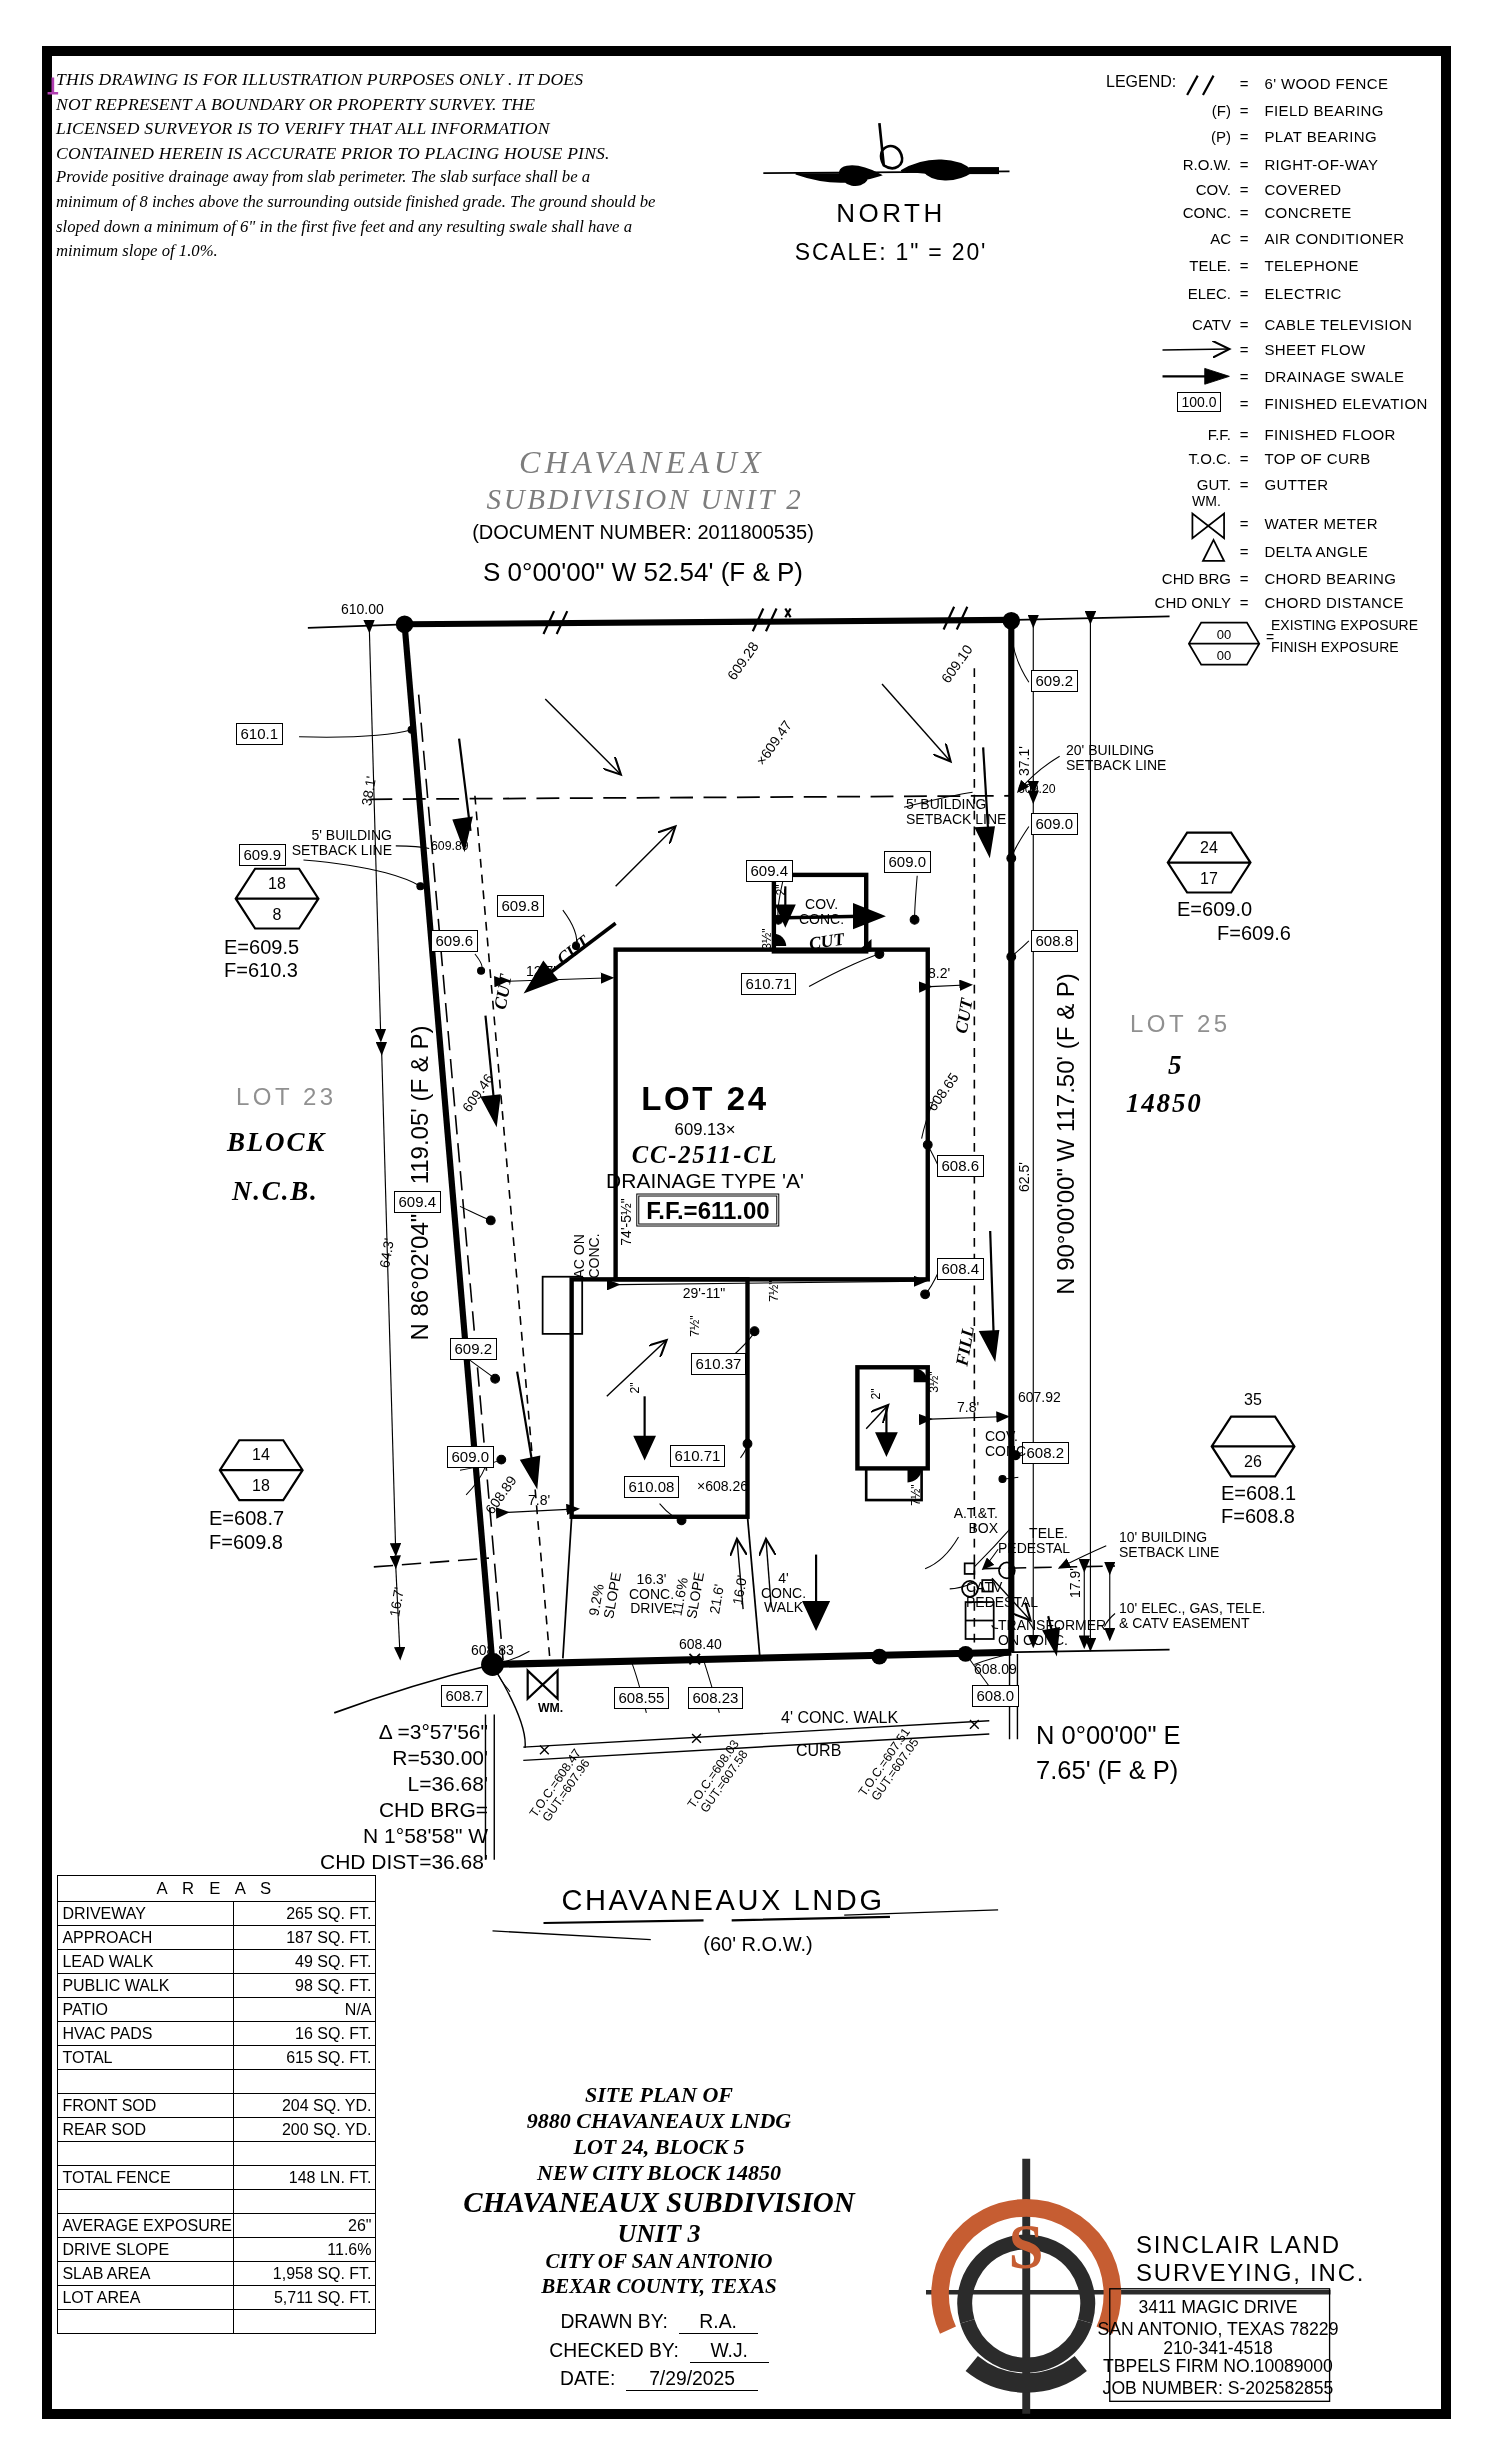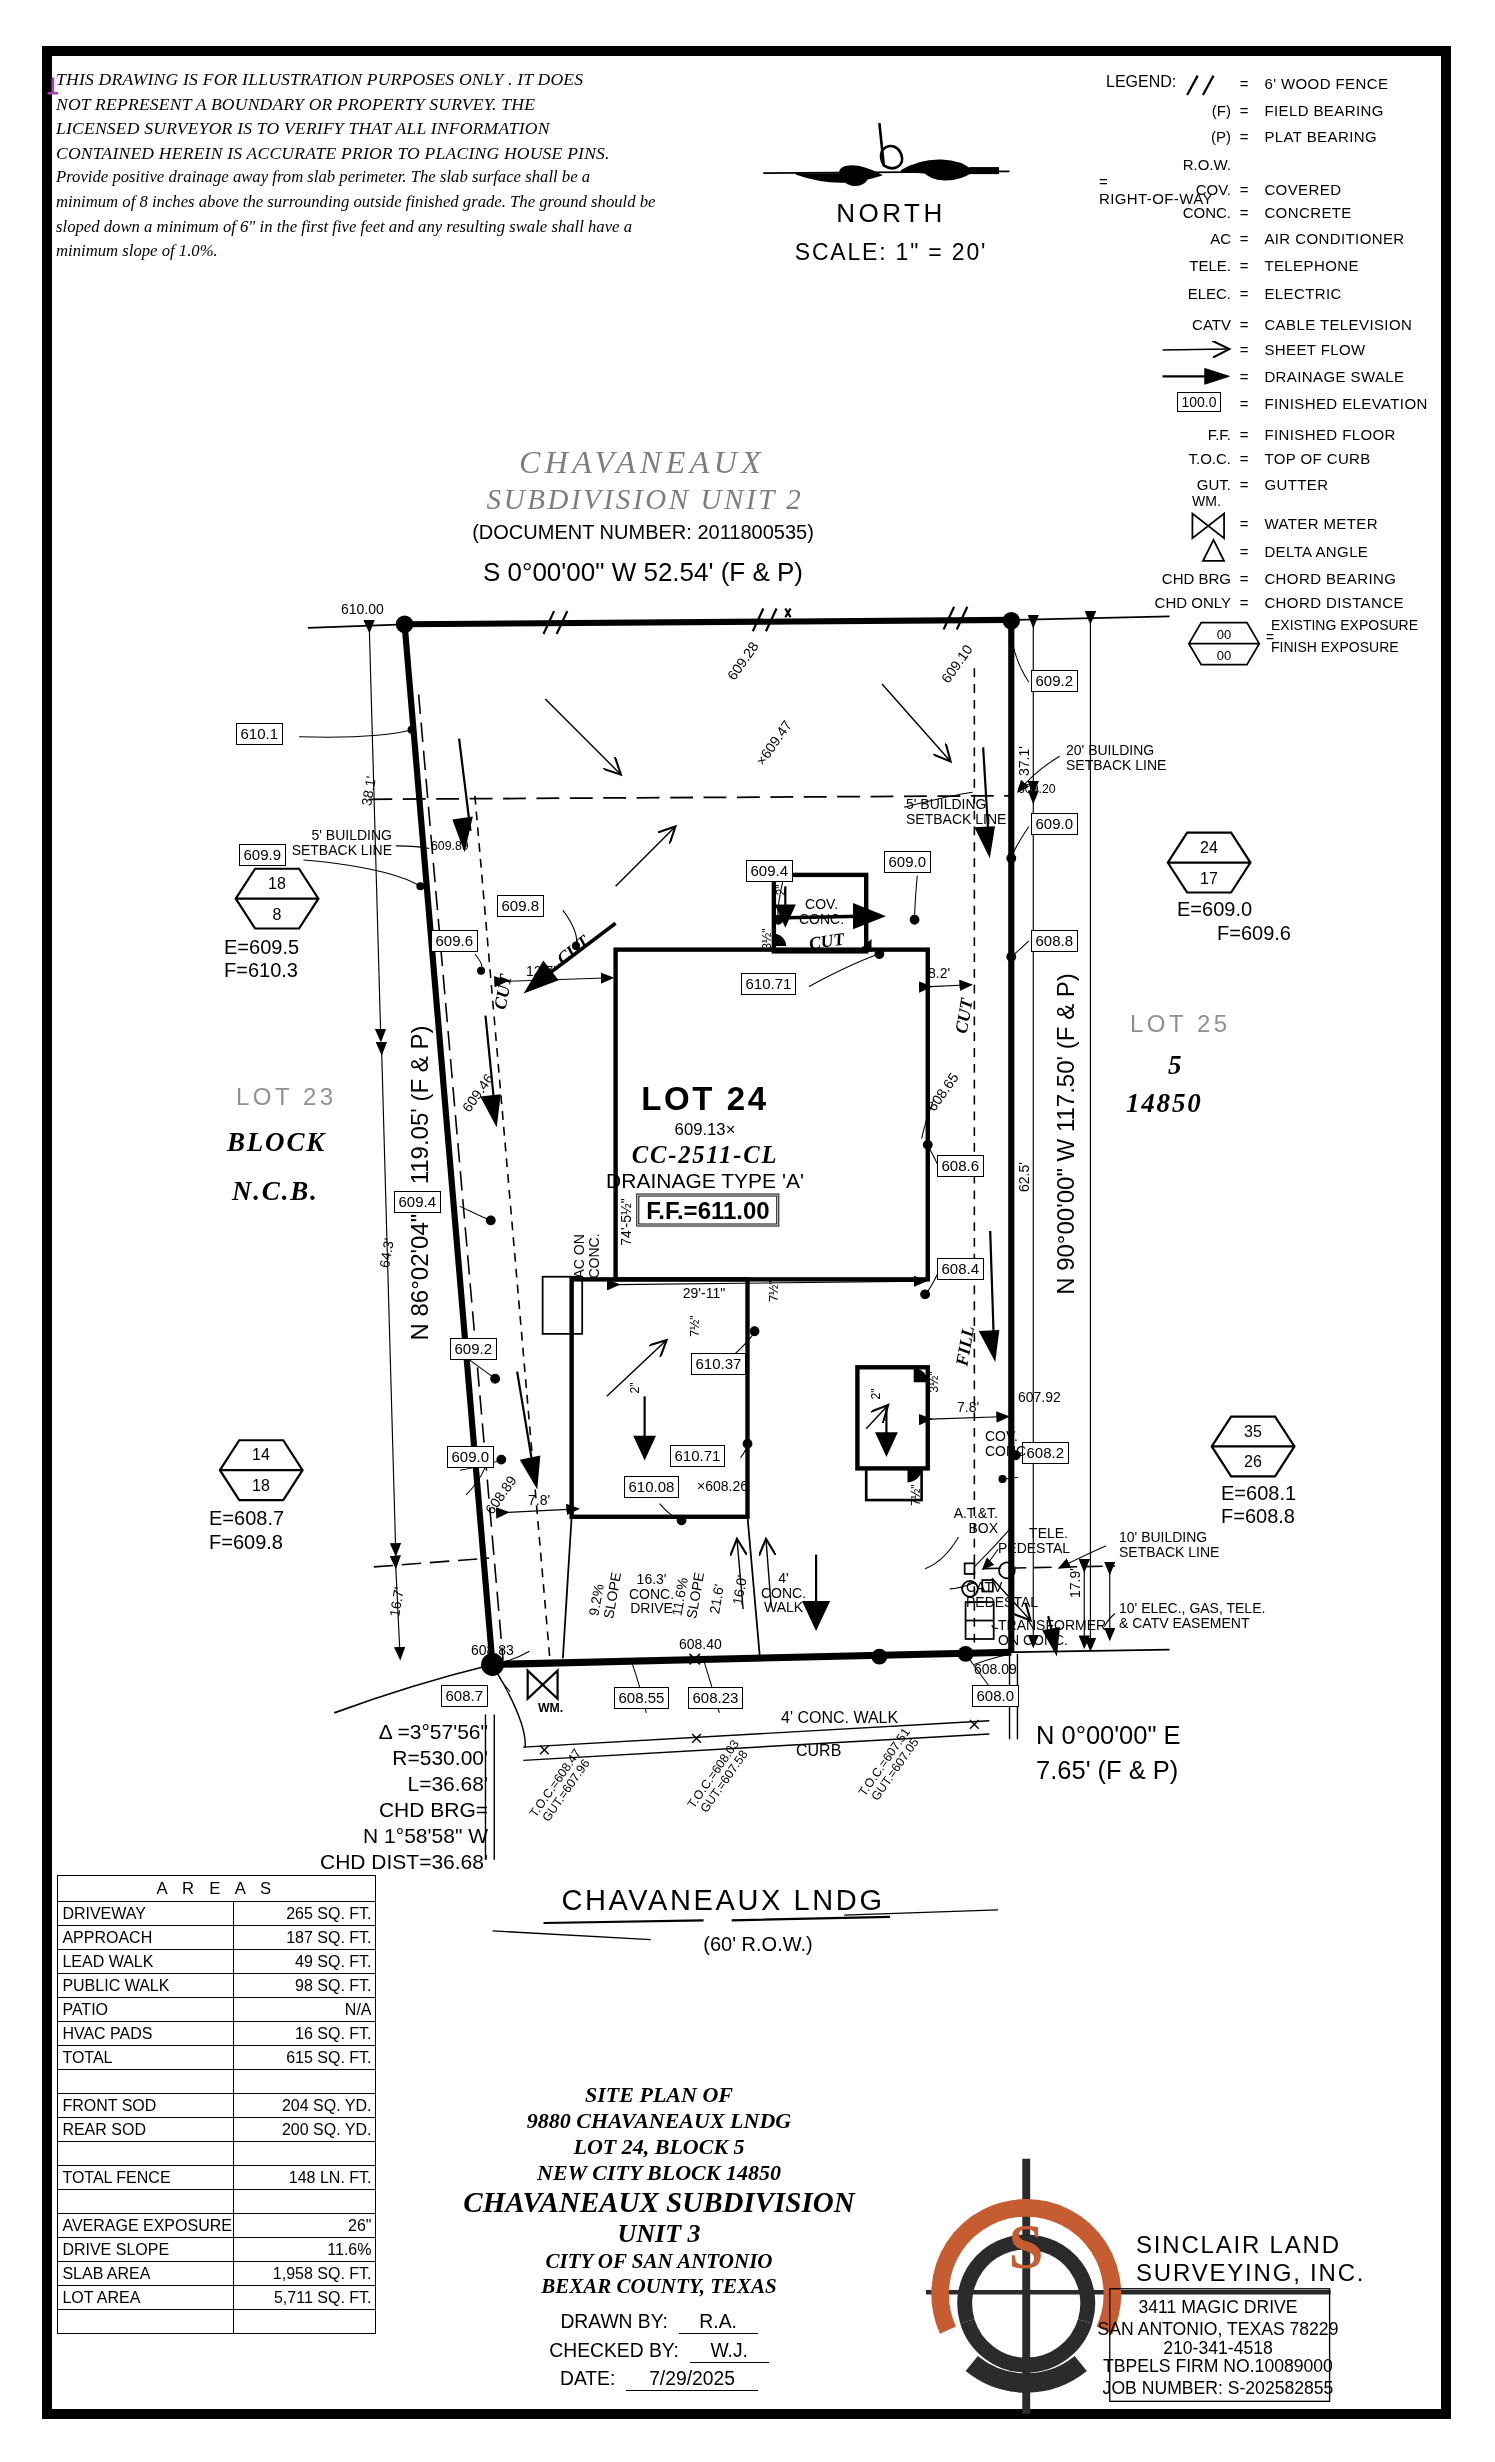--- a/index.html
+++ b/index.html
@@ -319,21 +319,21 @@
   <div class="leg-row" style="left:1099px;top:102px;">
         <span class="leg-sym">(F)</span>
         <span class="leg-eq">=</span>
         <span class="leg-desc">FIELD BEARING</span>
       </div>
   <div class="leg-row" style="left:1099px;top:128px;">
         <span class="leg-sym">(P)</span>
         <span class="leg-eq">=</span>
         <span class="leg-desc">PLAT BEARING</span>
       </div>
-  <div class="leg-row" style="left:1099px;top:156px;flex-direction:column;">
+  <div class="leg-row" style="left:1099px;top:156px;">
         <span class="leg-sym">R.O.W.</span>
         <span class="leg-eq">=</span>
         <span class="leg-desc">RIGHT-OF-WAY</span>
       </div>
   <div class="leg-row" style="left:1099px;top:181px;">
         <span class="leg-sym">COV.</span>
         <span class="leg-eq">=</span>
         <span class="leg-desc">COVERED</span>
       </div>
   <div class="leg-row" style="left:1099px;top:204px;">
@@ -481,21 +481,21 @@
 <div class="lbl" style="left:224px;top:937px;font-size:20px;">E=609.5</div>
 <div class="lbl" style="left:224px;top:960px;font-size:20px;">F=610.3</div>
 <div class="lbl c md" style="left:1209px;top:848px;">24</div>
 <div class="lbl c md" style="left:1209px;top:879px;">17</div>
 <div class="lbl" style="left:1177px;top:899px;font-size:20px;">E=609.0</div>
 <div class="lbl" style="left:1191px;top:923px;font-size:20px;margin-left:26px;">F=609.6</div>
 <div class="lbl c md" style="left:261px;top:1455px;">14</div>
 <div class="lbl c md" style="left:261px;top:1486px;">18</div>
 <div class="lbl" style="left:209px;top:1508px;font-size:20px;">E=608.7</div>
 <div class="lbl" style="left:209px;top:1532px;font-size:20px;">F=609.8</div>
-<div class="lbl c md" style="left:1253px;top:1432px;text-align:center;">35</div>
+<div class="lbl c md" style="left:1253px;top:1400px;text-align:center;">35</div>
 <div class="lbl c md" style="left:1253px;top:1462px;">26</div>
 <div class="lbl" style="left:1221px;top:1483px;font-size:20px;">E=608.1</div>
 <div class="lbl" style="left:1221px;top:1506px;font-size:20px;">F=608.8</div>
 
 <div class="lbl c b" style="left:705px;top:1099px;font-size:33px;letter-spacing:2.6px;">LOT 24</div>
 <div class="lbl c" style="left:705px;top:1130px;font-size:16.7px;">609.13×</div>
 <div class="lbl c it b" style="left:705px;top:1155px;font-size:24.6px;letter-spacing:1.8px;">CC-2511-CL</div>
 <div class="lbl c" style="left:705px;top:1181px;font-size:21px;">DRAINAGE  TYPE  'A'</div>
 <div class="lbl c b" style="left:708px;top:1210px;font-size:24px;border:3.5px double #000;background:#fff;padding:0.9px 7px;">F.F.=611.00</div>
 

